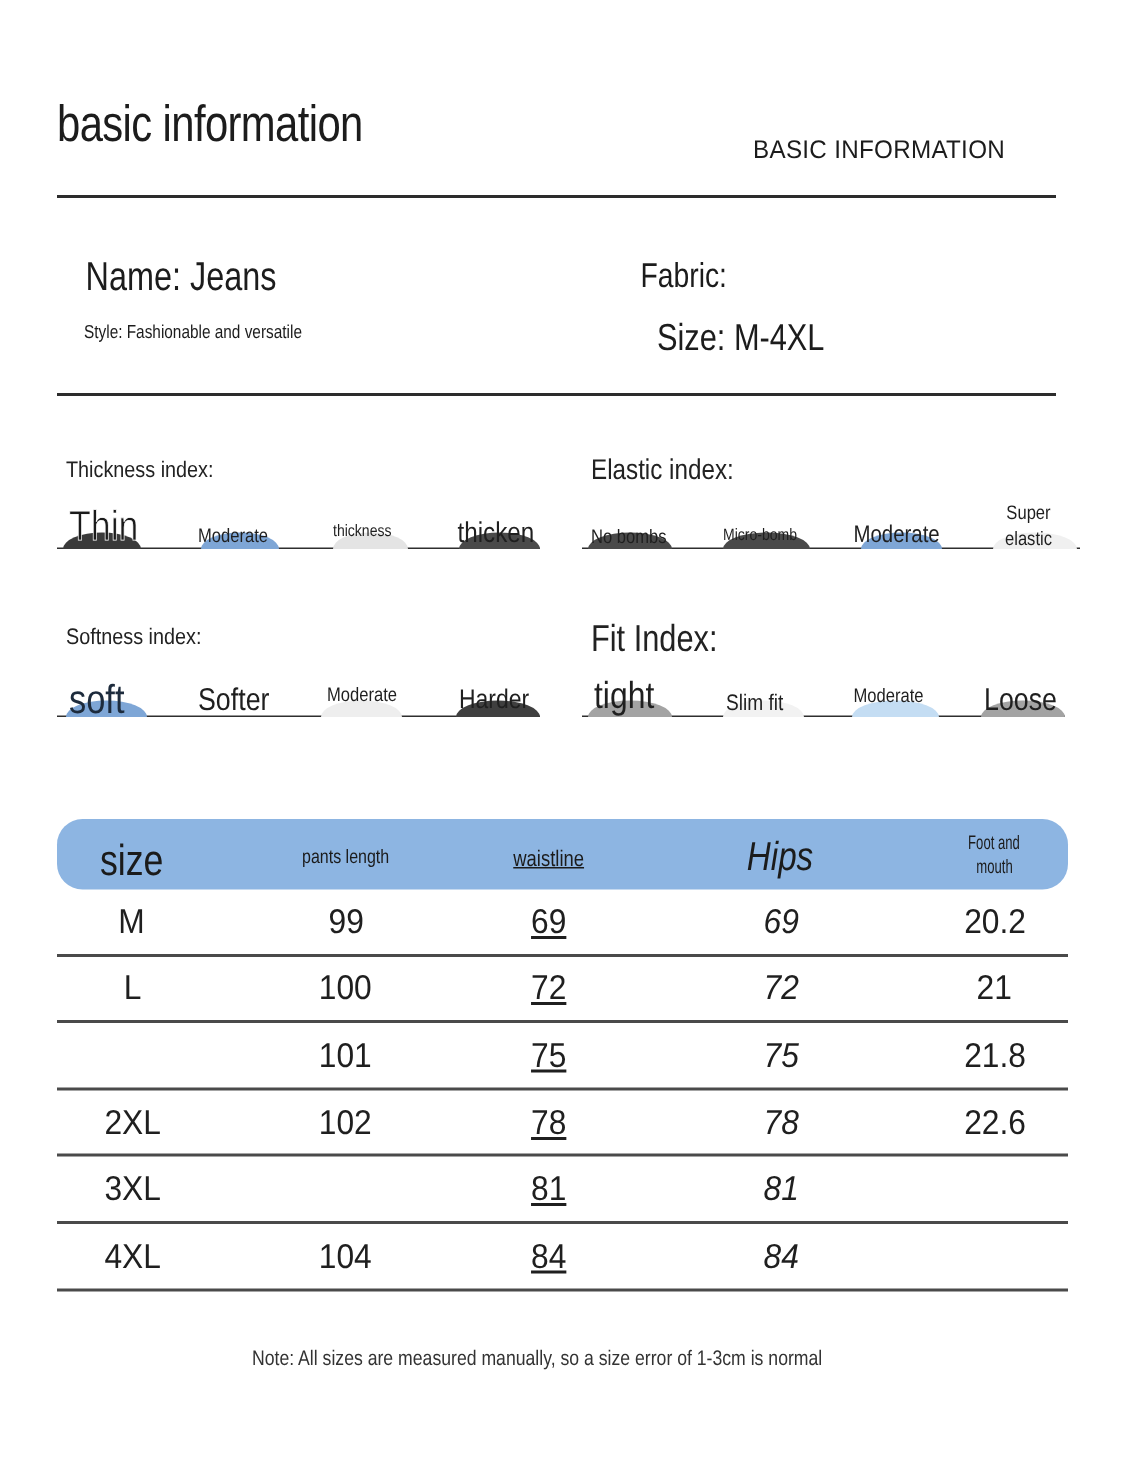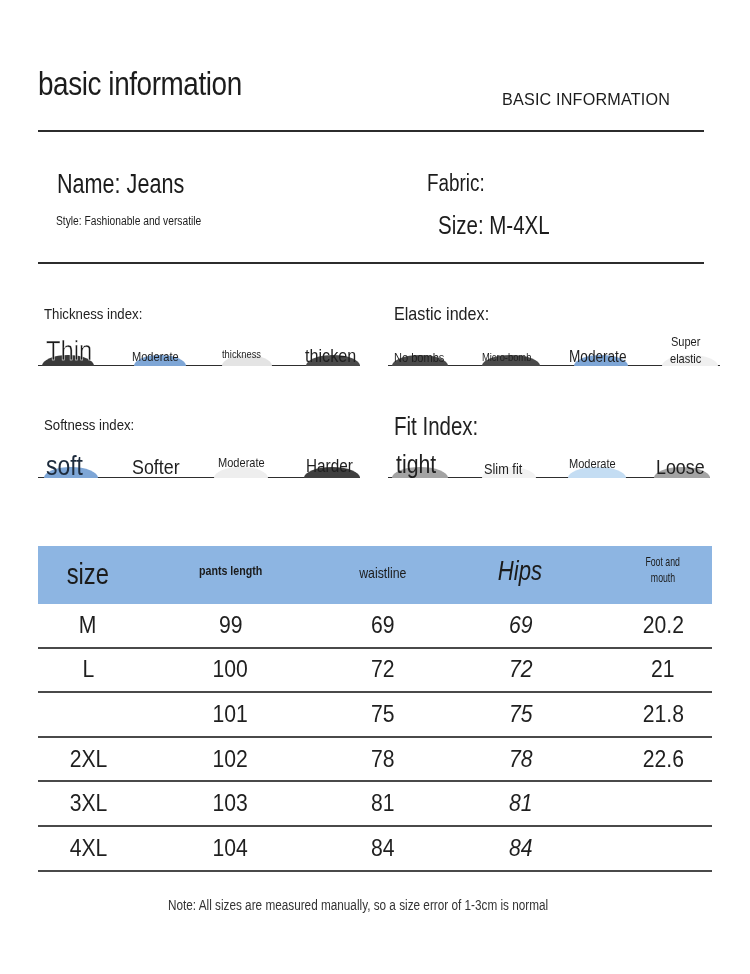--- a/index.html
+++ b/index.html
@@ -23,29 +23,29 @@
     .idx-label { font-size: 15px; transform: scaleX(0.88); transform-origin: left top; white-space: nowrap; color: #222; }
     .idx-label.big { font-size: 25px; transform: scaleX(0.82); }
     .idx-label.med { font-size: 19px; transform: scaleX(0.85); }
     .scale { height: 40px; }
     .scale .baseline { position: absolute; left: 0; right: 0; bottom: 10px; height: 1.5px; background: #2e2e2e; }
     .scale .mound { position: absolute; bottom: 10px; height: 11px; border-radius: 50% 50% 0 0 / 100% 100% 0 0; }
     .scale .opt { position: absolute; bottom: 11px; white-space: nowrap; transform: scaleX(0.85); transform-origin: left bottom; color: #1f1f1f; line-height: 1; }
 
     
     .tbl { left: 38px; top: 546px; width: 674px; }
-    .thead { height: 58px; background: #8db5e2; position: relative; }
+    .thead { height: 47px; background: #8db5e2; position: relative; border-radius: 17px; }
     .th { position: absolute; top: 0; height: 47px; display: flex; align-items: center; justify-content: center; text-align: center; color: #1b1b1b; white-space: nowrap; }
     .th span { display: inline-block; transform: scaleX(0.82); line-height: 1.2; }
     .trow { height: 44.6px; position: relative; border-bottom: 2px solid #4a4a4a; box-sizing: border-box; }
     .td { position: absolute; top: 0; bottom: 0; display: flex; align-items: center; justify-content: center; font-size: 23px; color: #1f1f1f; }
     .td span { display: inline-block; transform: scaleX(0.92); }
     .c0 { left: 0; width: 100px; }
     .c1 { left: 120px; width: 145px; }
-    .c2 { left: 272px; width: 145px; }
+    .c2 { left: 255px; width: 145px; text-decoration: underline; }
     .c3 { left: 410px; width: 145px; font-style: italic; }
     .c4 { left: 555px; width: 140px; }
 
     .note { left: 168px; top: 897px; font-size: 14px; color: #333; transform: scaleX(0.84); transform-origin: left top; white-space: nowrap; }
   </style>
 </head>
 <body>
 
 <div class="abs title-main">basic information</div>
 <div class="abs title-sub">BASIC INFORMATION</div>
@@ -109,21 +109,21 @@
   <div class="opt" style="left:96px; bottom:12px; font-size:15px;">Slim fit</div>
   <div class="opt" style="left:181px; bottom:18px; font-size:13px;">Moderate</div>
   <div class="opt" style="left:268px; bottom:11px; font-size:21px;">Loose</div>
 </div>
 
 <div class="abs tbl">
   <div class="thead">
     <div class="th c0" style="font-size:29px; padding-top:10px; box-sizing:border-box;">
         <span>size</span>
       </div>
-    <div class="th c1" style="font-size:13px; align-items:flex-start; padding-top:17px; box-sizing:border-box;font-weight:bold;">
+    <div class="th c1" style="font-size:13px; align-items:flex-start; padding-top:17px; box-sizing:border-box;">
         <span>pants length</span>
       </div>
     <div class="th c2" style="font-size:15px; padding-top:6px; box-sizing:border-box;">
         <span>waistline</span>
       </div>
     <div class="th c3" style="font-size:27px; padding-top:4px; box-sizing:border-box;">
         <span>Hips</span>
       </div>
     <div class="th c4" style="font-size:13px; box-sizing:border-box;">
       <span><span>Foot and</span><br><span>mouth</span></span>
@@ -192,23 +192,20 @@
         <span>78</span>
       </div>
     <div class="td c4">
         <span>22.6</span>
       </div>
   </div>
   <div class="trow">
     <div class="td c0">
         <span>3XL</span>
       </div>
-    <div class="td c1">
-        <span>103</span>
-      </div>
     <div class="td c2">
         <span>81</span>
       </div>
     <div class="td c3">
         <span>81</span>
       </div>
   </div>
   <div class="trow">
     <div class="td c0">
         <span>4XL</span>

